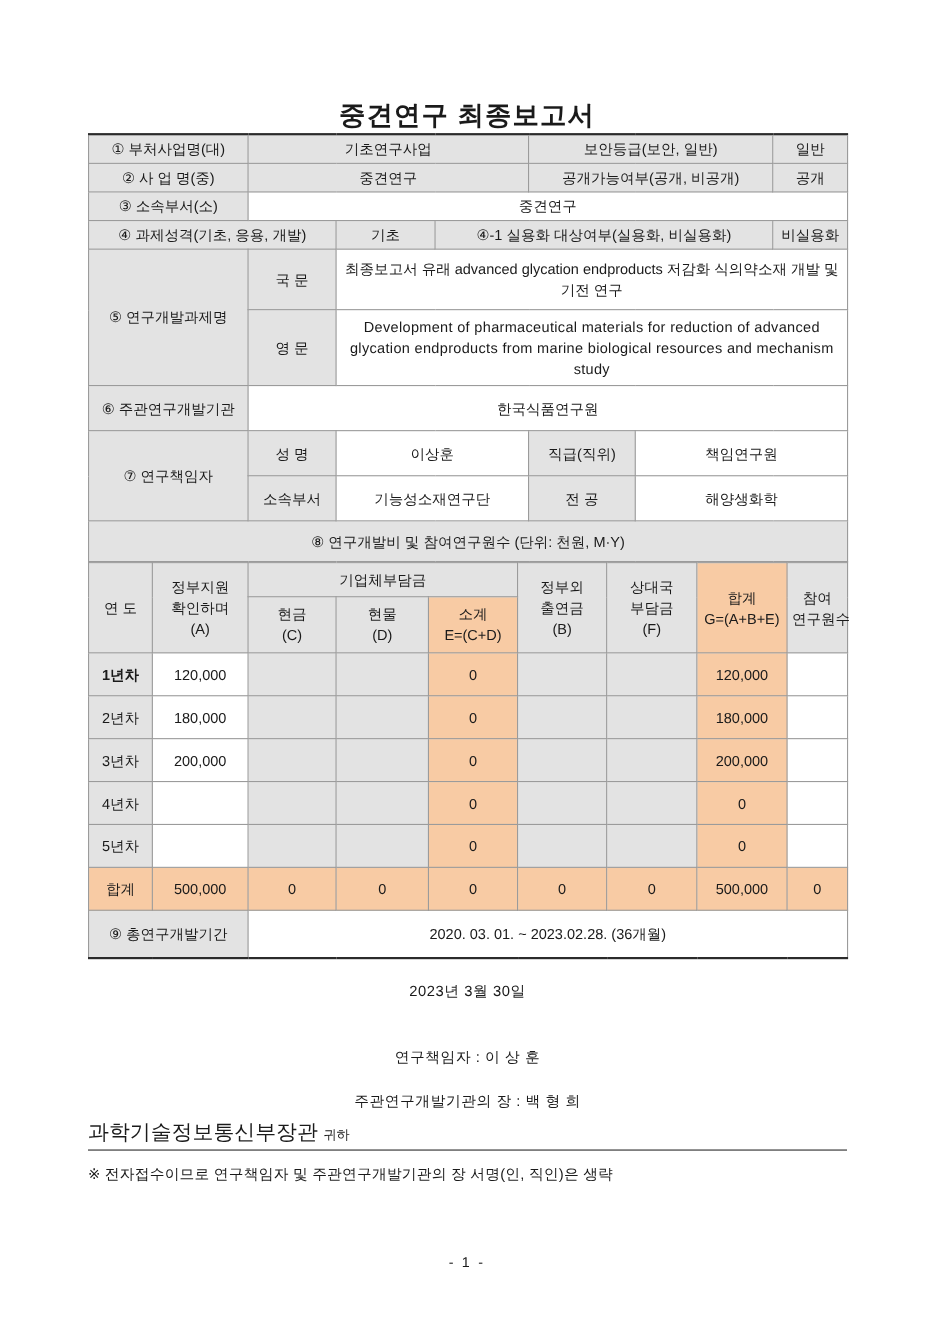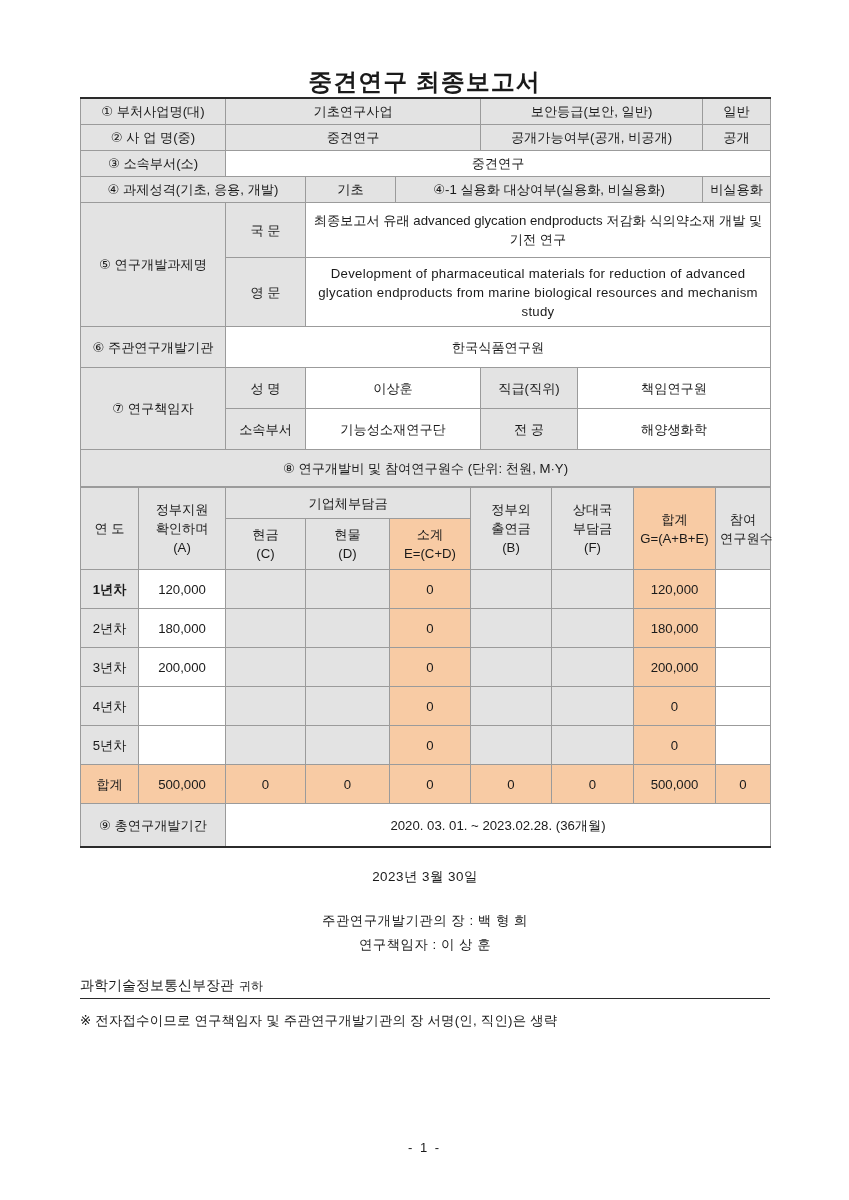--- a/index.html
+++ b/index.html
@@ -22,21 +22,21 @@
     box-sizing: border-box;
     padding: 0 80px;
   }
 
   
   .doc-title {
     text-align: center;
     font-size: 24px;
     font-weight: bold;
     letter-spacing: 1px;
-    padding-top: 68px;
+    padding-top: 92px;
     padding-bottom: 0;
     line-height: 1.2;
   }
 
   
   table.grid {
     border-collapse: collapse;
     width: 690px;
     table-layout: fixed;
     margin: 0;
@@ -71,29 +71,29 @@
     text-align: justify;
     text-align-last: left;
   }
   .sig-block { width: 690px; margin-top: 20px; }
   .sig-line {
     text-align: center;
     font-size: 13.4px;
     margin-bottom: 22px;
     letter-spacing: 0.5px;
   }
-  .sig-line.date { margin-bottom: 26px; }
+  .sig-line.date { margin-bottom: 42px; }
   .minister-row {
     width: 690px;
     border-bottom: 1.6px solid #2b2b2b;
     padding-bottom: 3px;
     margin-top: 2px;
   }
   .minister-name {
-    font-size: 14px;
+    font-size: 19px;
     letter-spacing: 0px;
   }
   .minister-suffix {
     font-size: 12px;
     margin-left: 5px;
   }
   .note {
     width: 690px;
     margin-top: 13px;
     font-size: 13.4px;
@@ -325,22 +325,22 @@
     <tr>
       <td class="fill-gray lbl botline" colspan="2" style="height:36px">⑨ 총연구개발기간</td>
       <td class="fill-white botline" colspan="7">2020. 03. 01. ~ 2023.02.28. (36개월)</td>
     </tr>
   </tbody>
     </table>
 
 
   <div class="sig-block">
     <div class="sig-line date">2023년   3월   30일</div>
+    <div class="sig-line">연구책임자 :  이 상 훈</div>
     <div class="sig-line" style="margin-bottom:6px">주관연구개발기관의 장 :  백 형 희</div>
-    <div class="sig-line">연구책임자 :  이 상 훈</div>
   </div>
 
   <div class="minister-row">
     <span class="minister-name">과학기술정보통신부장관</span><span class="minister-suffix">귀하</span>
   </div>
 
   <div class="note">※ 전자접수이므로 연구책임자 및 주관연구개발기관의 장 서명(인, 직인)은 생략</div>
 
   <div class="page-num">- 1 -</div>
 </div>

